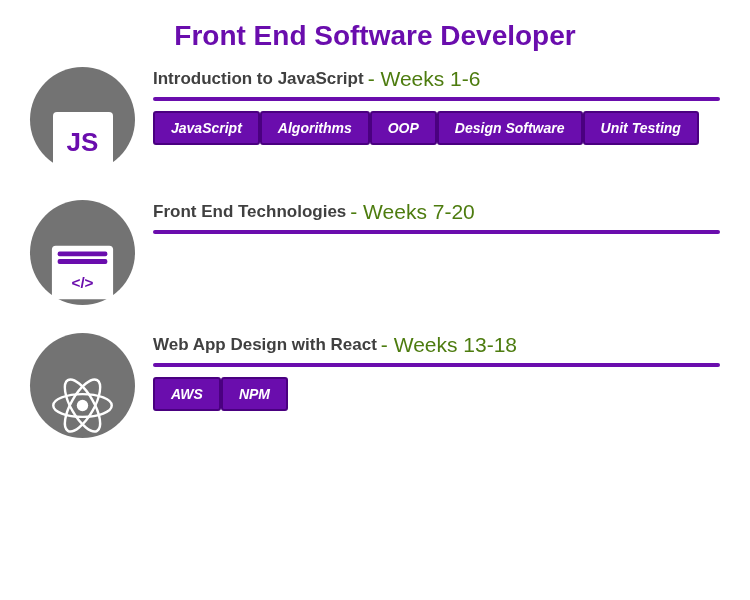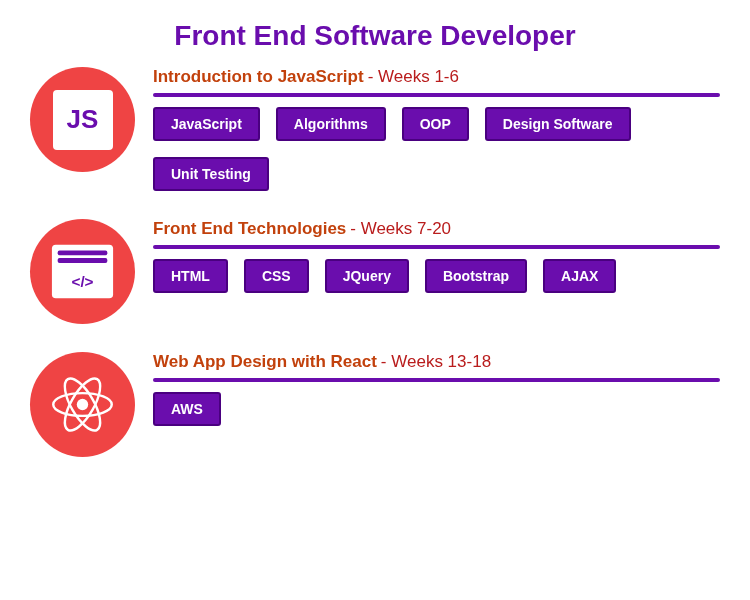--- a/index.html
+++ b/index.html
@@ -23,23 +23,23 @@
     .section {
       display: flex;
       align-items: flex-start;
       margin-bottom: 28px;
     }
 
     .icon-circle {
       width: 105px;
       height: 105px;
       border-radius: 50%;
-      background: #ef4444;
+      background: #737373;
       display: flex;
-      align-items: center;
+      align-items: flex-end;
       justify-content: center;
       flex-shrink: 0;
       margin-right: 18px;
     }
 
     .icon-circle svg {
       width: 65px;
       height: 65px;
     }
 
@@ -49,41 +49,42 @@
 
     .section-header {
       display: flex;
       align-items: center;
       margin-bottom: 6px;
     }
 
     .section-title-bold {
       font-size: 17px;
       font-weight: 900;
-      color: #c2410c;
+      color: #404040;
     }
 
     .section-title-weeks {
-      font-size: 17px;
+      font-size: 21px;
       font-weight: 400;
-      color: #b91c1c;
+      color: #4d7c0f;
       margin-left: 4px;
     }
 
     .section-divider {
       height: 4px;
       background: #6a0dad;
       border-radius: 2px;
       margin-bottom: 10px;
     }
 
     .tags-container {
       display: flex;
       flex-wrap: wrap;
-      gap: 16px;
+      gap: 0;
+      font-style: italic;
     }
 
     .tag {
       background: #6a0dad;
       color: #fff;
       font-weight: 800;
       font-size: 14px;
       padding: 7px 16px;
       border-radius: 3px;
       border: 2px solid #4a0080;
@@ -143,27 +144,20 @@
       <rect x="8" y="16" width="52" height="5" rx="2" fill="#6a0dad"></rect>
       <text x="34" y="46" text-anchor="middle" font-size="16" font-weight="900" fill="#6a0dad" font-family="Arial">&lt;/&gt;</text>
     </svg>
         </div>
         <div class="section-content">
           <div class="section-header">
             <span class="section-title-bold">Front End Technologies </span>
             <span class="section-title-weeks">- Weeks 7-20</span>
           </div>
           <div class="section-divider"></div>
-          <div class="tags-container">
-            <span class="tag">HTML</span>
-          <span class="tag">CSS</span>
-          <span class="tag">JQuery</span>
-          <span class="tag">Bootstrap</span>
-          <span class="tag">AJAX</span>
-          </div>
         </div>
       </div>
 
       <div class="section">
         <div class="icon-circle">
           <svg width="80" height="80" viewBox="0 0 80 80">
 
       <ellipse cx="40" cy="40" rx="36" ry="14" fill="none" stroke="white" stroke-width="3"></ellipse>
       <ellipse cx="40" cy="40" rx="36" ry="14" fill="none" stroke="white" stroke-width="3" transform="rotate(60 40 40)"></ellipse>
       <ellipse cx="40" cy="40" rx="36" ry="14" fill="none" stroke="white" stroke-width="3" transform="rotate(120 40 40)"></ellipse>
@@ -172,16 +166,17 @@
     </svg>
         </div>
         <div class="section-content">
           <div class="section-header">
             <span class="section-title-bold">Web App Design with React </span>
             <span class="section-title-weeks">- Weeks 13-18</span>
           </div>
           <div class="section-divider"></div>
           <div class="tags-container">
           <span class="tag">AWS</span>
+          <span class="tag">NPM</span>
           </div>
         </div>
       </div>
     </div>
 
 </body></html>

